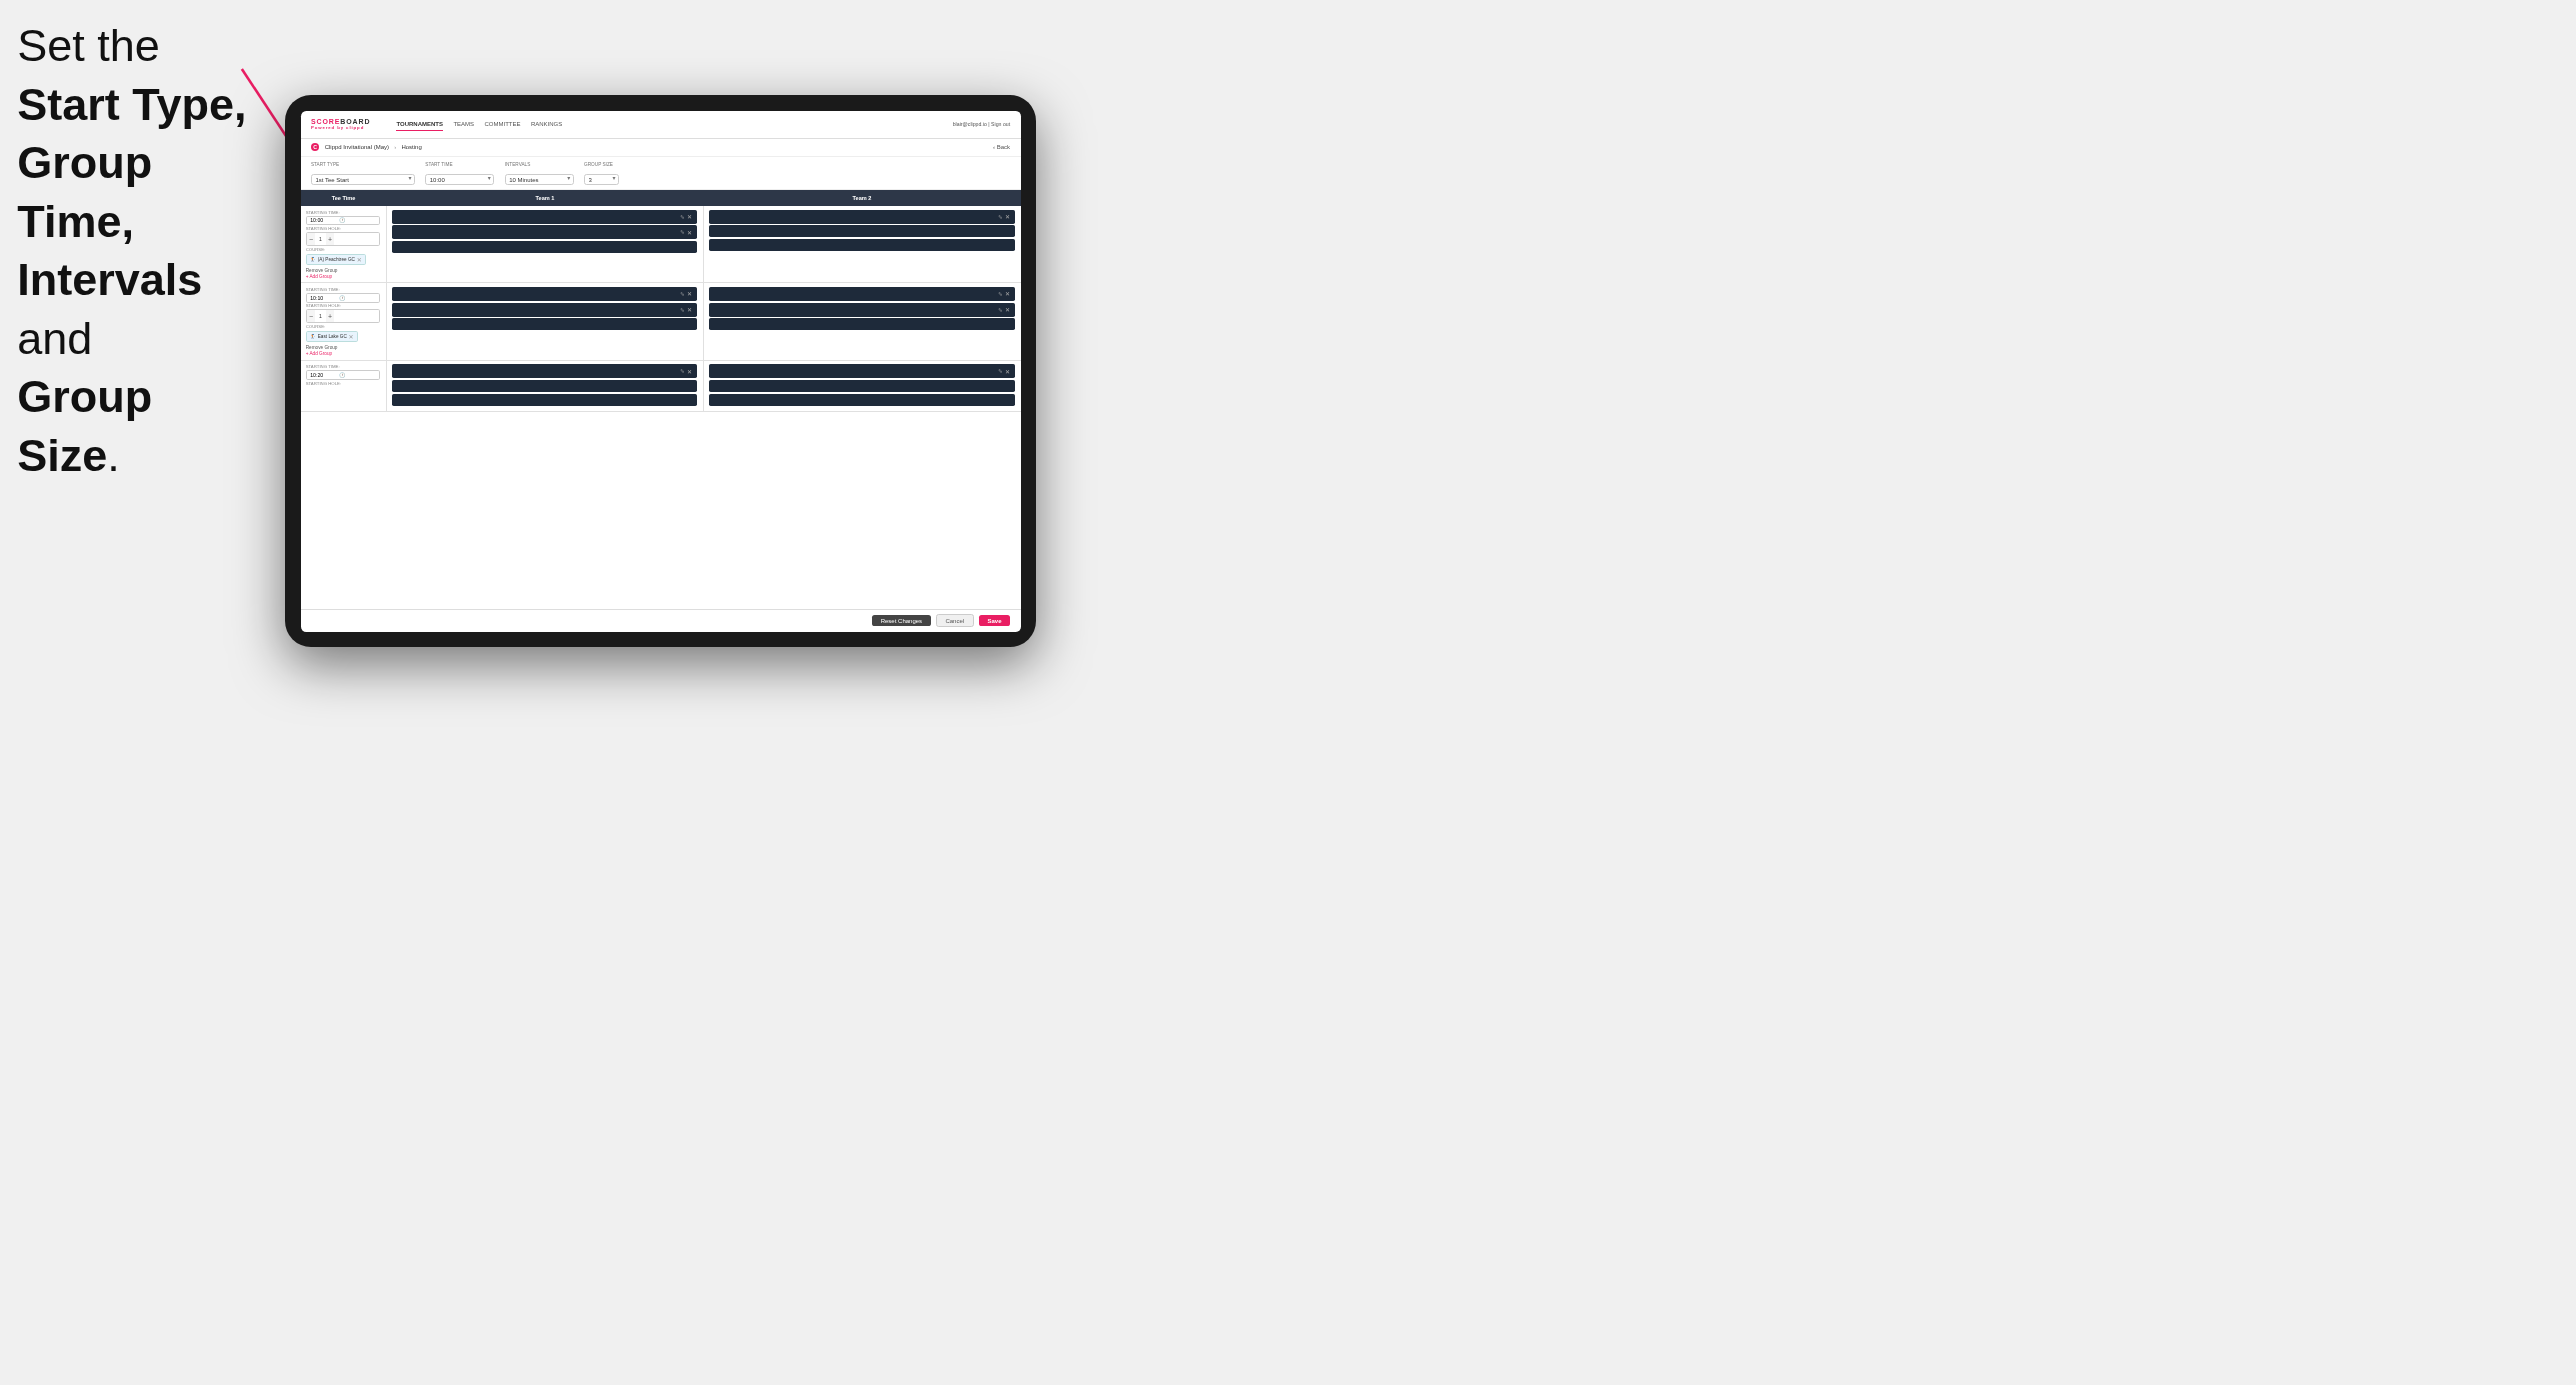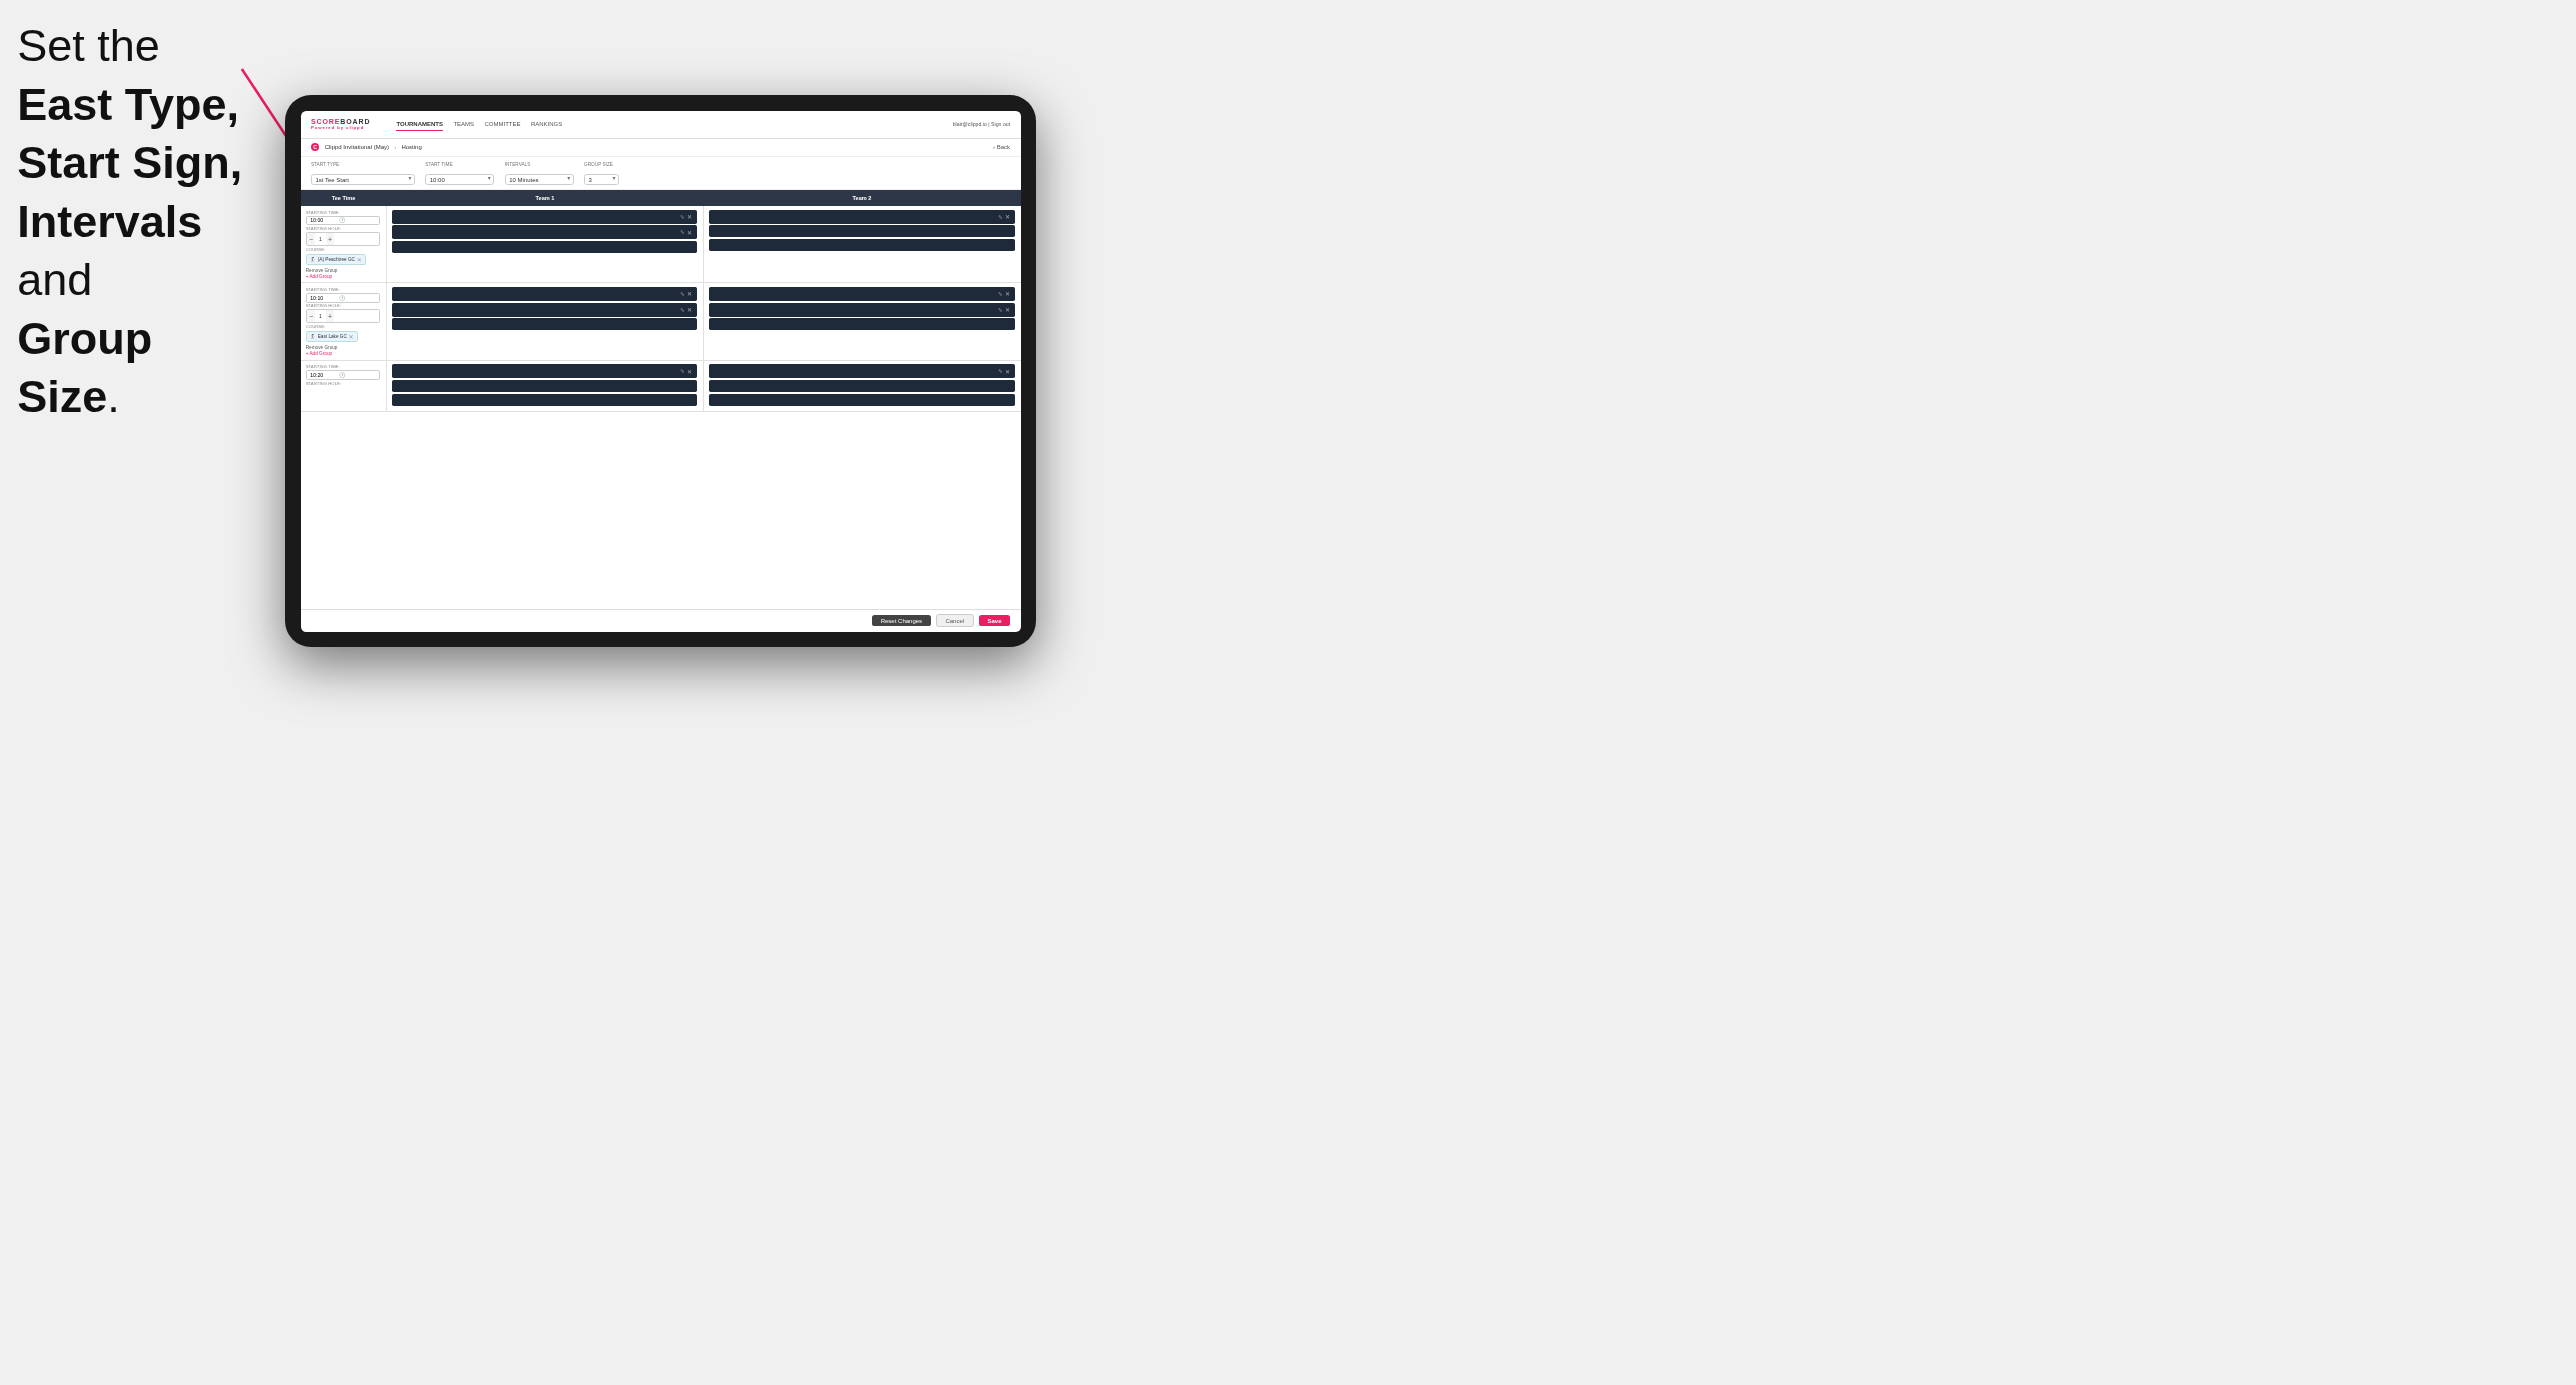--- a/index.html
+++ b/index.html
@@ -365,22 +365,22 @@
       left: 190px;
       top: 43px;
       width: 216px;
       height: 242px;
     }
   </style>
 </head>
 <body>
 
 <div class="instruction">
-  Set the <strong>East Type,</strong><br>
-  <strong>Start Sign,</strong><br>
+  Set the <strong>Start Type,</strong><br>
+  <strong>Group Time,</strong><br>
   <strong>Intervals</strong> and<br>
   <strong>Group Size</strong>.
 </div>
 
 <svg class="arrow-svg" viewBox="0 0 250 280">
   <defs>
     <marker id="arrowhead" markerWidth="10" markerHeight="7" refX="10" refY="3.5" orient="auto">
       <polygon points="0 0, 10 3.5, 0 7" fill="#e91e63"></polygon>
     </marker>
   </defs>

